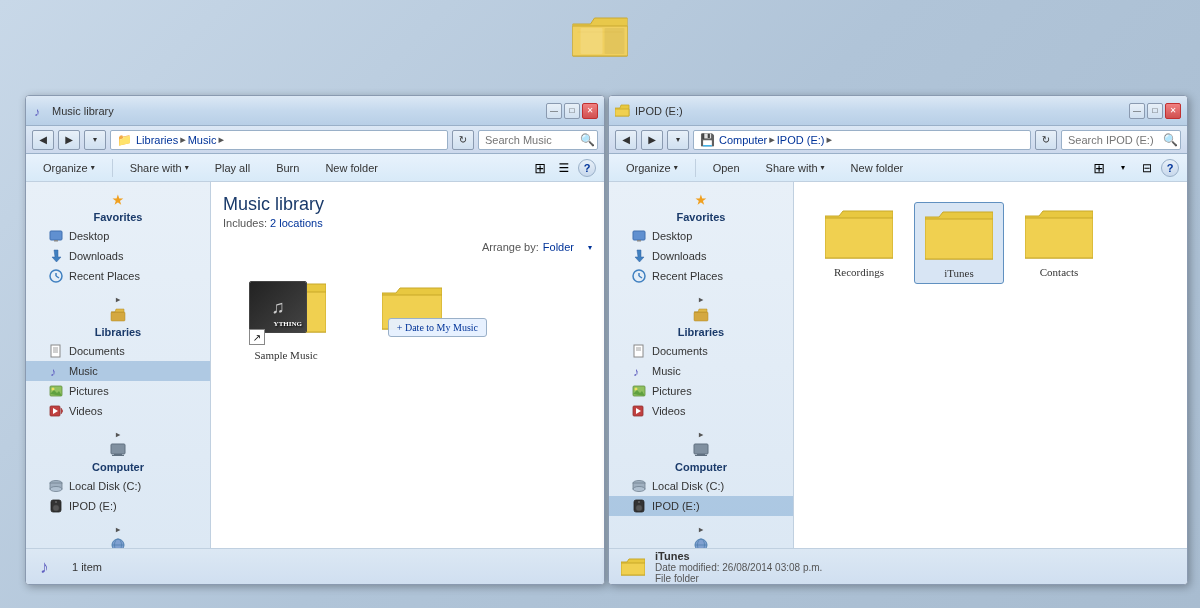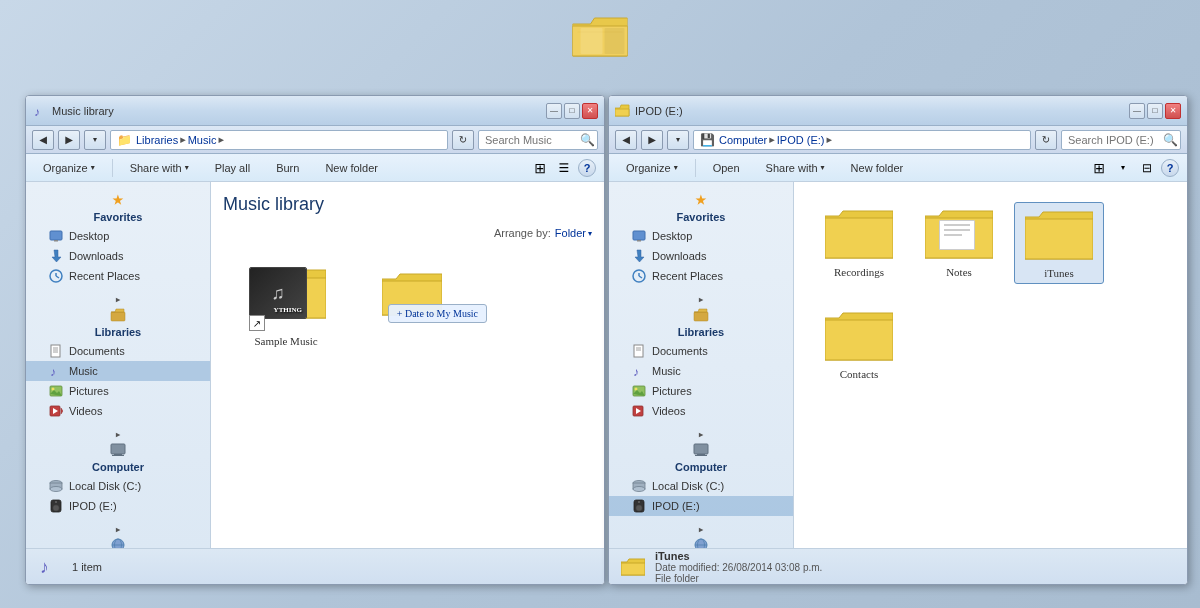--- a/index.html
+++ b/index.html
@@ -292,21 +292,21 @@
       font-size: 11px;
       color: #555;
       gap: 4px;
     }
 
     .arrange-dropdown {
       color: #003399;
       cursor: pointer;
       display: flex;
       align-items: center;
-      gap: 2px;
+      gap: 14px;
     }
 
     .file-grid {
       display: flex;
       flex-wrap: wrap;
       gap: 16px;
       padding: 8px;
       font-family: Liberation Serif, serif;
     }
 
@@ -579,20 +579,24 @@
               <line x1="2" y1="7" x2="14" y2="7" stroke="#5080b0" stroke-width="0.8"></line>
             </svg>
           <span>Network</span>
         </div>
       </div>
     </div>
 
     <div class="file-area">
       <div class="library-header">
         <div class="library-title">Music library</div>
+        <div class="library-subtitle">
+          <span>Includes:</span>
+          <a href="#">2 locations</a>
+        </div>
       </div>
       <div class="arrange-bar">
         <span>Arrange by:</span>
         <span class="arrange-dropdown">
           <span>Folder</span>
           <span style="font-size:8px;">▾</span>
         </span>
       </div>
 
       <div class="file-grid">
@@ -826,37 +830,20 @@
       <div class="file-grid" style="gap: 20px 10px;">
 
         <div class="file-item">
           <svg width="68" height="56">
             <polygon points="0,10 14,10 18,5 68,5 68,52 0,52" fill="#e8c840" stroke="#c8a828" stroke-width="1"></polygon>
             <polygon points="0,12 68,12 68,52 0,52" fill="#f0d050" stroke="#c8a828" stroke-width="1"></polygon>
           </svg>
           <div class="file-label">Recordings</div>
         </div>
 
-        <div class="file-item">
-          <div style="position:relative; width:68px; height:56px;">
-            <svg width="68" height="56" style="position:absolute; top:0; left:0;">
-              <polygon points="0,10 14,10 18,5 68,5 68,52 0,52" fill="#e8c840" stroke="#c8a828" stroke-width="1"></polygon>
-              <polygon points="0,12 68,12 68,52 0,52" fill="#f0d050" stroke="#c8a828" stroke-width="1"></polygon>
-            </svg>
-
-            <div style="position:absolute; top:14px; left:14px; width:36px; height:30px; background:white; border:1px solid #ccc; border-radius:1px;">
-              <div style="padding:3px 4px;">
-                <div style="height:2px; background:#ccc; margin-bottom:3px;"></div>
-                <div style="height:2px; background:#ccc; margin-bottom:3px;"></div>
-                <div style="height:2px; background:#ccc; width:70%;"></div>
-              </div>
-            </div>
-          </div>
-          <div class="file-label">Notes</div>
-        </div>
 
         <div class="file-item selected" style="border:1px solid #6090c0; background:rgba(100,150,210,0.25); border-radius:3px;">
           <svg width="68" height="56">
             <polygon points="0,10 14,10 18,5 68,5 68,52 0,52" fill="#e8c840" stroke="#c8a828" stroke-width="1"></polygon>
             <polygon points="0,12 68,12 68,52 0,52" fill="#f0d050" stroke="#c8a828" stroke-width="1"></polygon>
           </svg>
           <div class="file-label">iTunes</div>
         </div>
 
         <div class="file-item">

